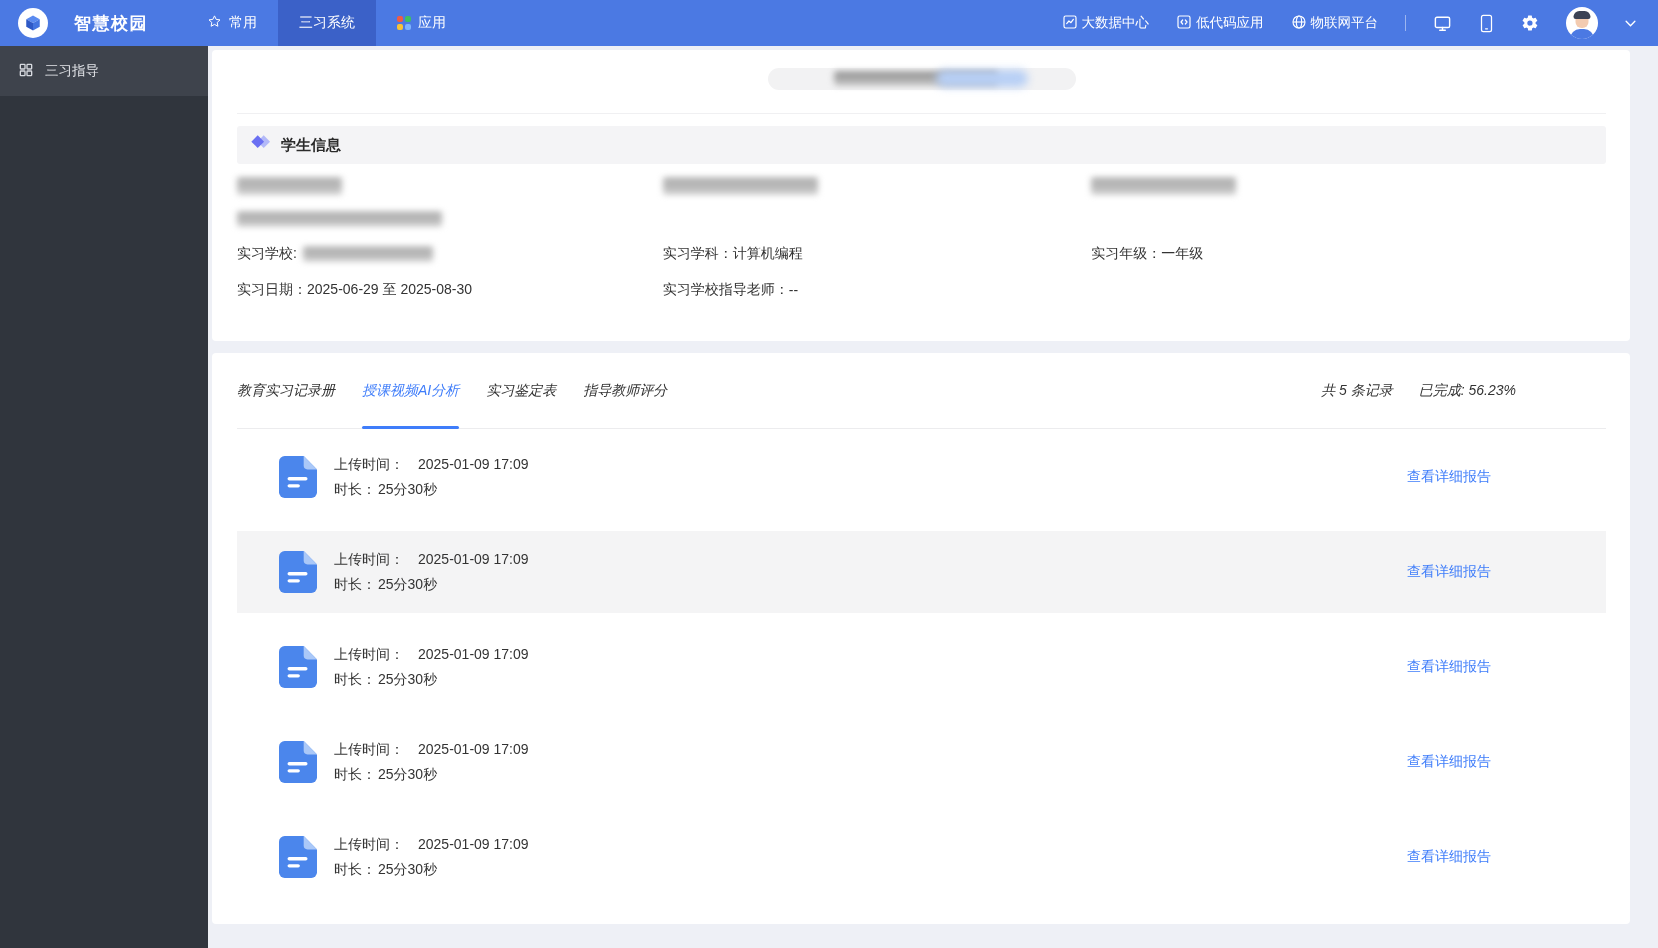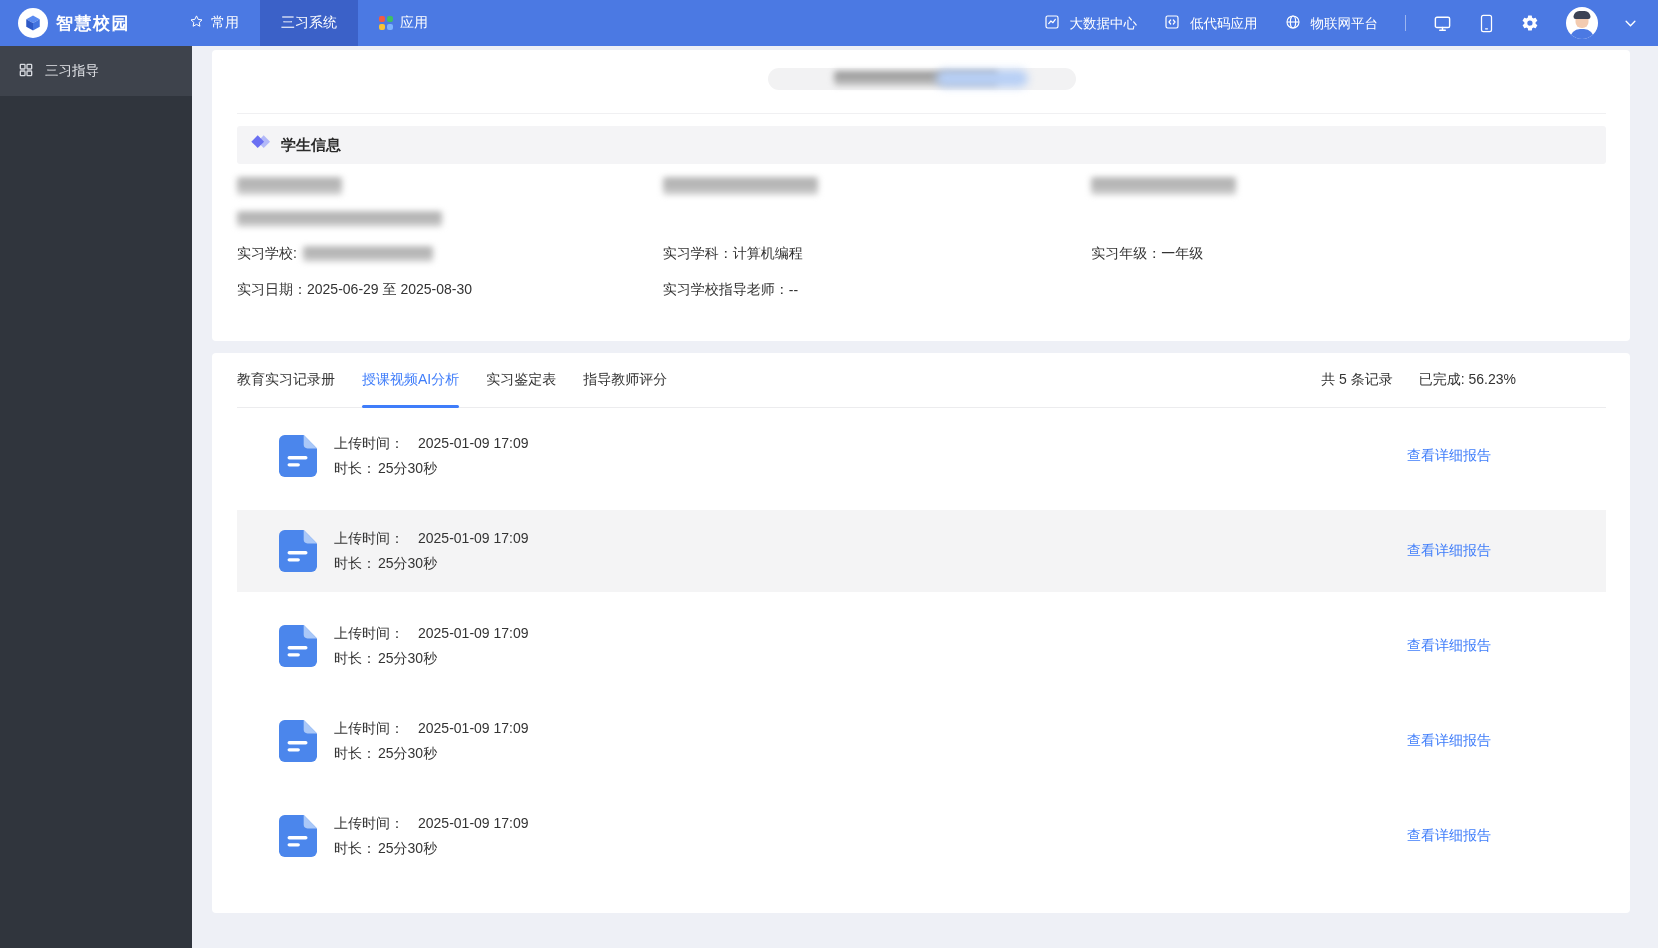--- a/index.html
+++ b/index.html
@@ -3,43 +3,43 @@
 <meta charset="utf-8">
 <style>
   * { margin:0; padding:0; box-sizing:border-box; }
   html,body { width:1658px; height:948px; overflow:hidden;
     font-family:"Liberation Sans","DejaVu Sans",sans-serif;
     background:#eef0f6; color:#333; }
 
   
   .topbar { position:fixed; top:0; left:0; right:0; height:46px; background:#4b79e3;
     display:flex; align-items:center; color:#fff; z-index:10; }
-  .brand { display:flex; align-items:center; gap:8px; padding:0 22px 0 18px; }
+  .brand { display:flex; align-items:center; gap:26px; padding:0 22px 0 18px; }
   .logo-circle { width:30px; height:30px; border-radius:50%; background:#fff;
     display:flex; align-items:center; justify-content:center; }
   .brand-name { font-size:17px; font-weight:bold; letter-spacing:1.5px; }
   .nav { display:flex; align-items:stretch; height:46px; margin-left:16px; }
   .nav-item { display:flex; align-items:center; gap:7px; padding:0 21px; font-size:14px; cursor:pointer; }
   .nav-item.active { background:#3b61c8;font-family:Liberation Mono, monospace; }
   .apps-dots { display:grid; grid-template-columns:6px 6px; grid-gap:2px; }
   .apps-dots i { width:6px; height:6px; border-radius:2px; display:block; }
   .apps-dots i:nth-child(1){background:#f05b45;} .apps-dots i:nth-child(2){background:#3fbf62;}
   .apps-dots i:nth-child(3){background:#f7c437;} .apps-dots i:nth-child(4){background:#7db3ff;}
   .top-spacer { flex:1; }
   .top-right { display:flex; align-items:center; gap:27px; padding-right:22px; font-size:13.5px; }
-  .tr-item { display:flex; align-items:flex-end; gap:10px; cursor:pointer; white-space:nowrap; }
+  .tr-item { display:flex; align-items:center; gap:4px; cursor:pointer; white-space:nowrap; }
   .v-divider { width:1px; height:16px; background:rgba(255,255,255,.45); }
   .icon-btn { display:flex; align-items:center; cursor:pointer; }
   .avatar { width:32px; height:32px; border-radius:50%; background:#fff; position:relative; overflow:hidden; cursor:pointer; }
   .avatar .face { position:absolute; top:6px; left:50%; transform:translateX(-50%); width:13px; height:15px; background:#f3cbb0; border-radius:6px; }
   .avatar .hair { position:absolute; top:4px; left:50%; transform:translateX(-50%); width:17px; height:8px; background:#3b4254; border-radius:8px 8px 3px 3px; }
   .avatar .bodyshape { position:absolute; bottom:-4px; left:50%; transform:translateX(-50%); width:24px; height:14px; background:#4b79e3; border-radius:10px 10px 0 0; }
 
   
-  .sidebar { position:fixed; top:46px; left:0; bottom:0; width:192px; background:#30353d; z-index:5; }
+  .sidebar { position:fixed; top:46px; left:0; bottom:0; width:208px; background:#30353d; z-index:5; }
   .side-item { height:50px; display:flex; align-items:center; gap:11px; padding:0 18px;
     color:#e3e5e9; font-size:13.5px; background:#3e434c; cursor:pointer; }
 
   
   .main { margin-left:192px; }
   .breadcrumb { height:50px; display:flex; align-items:center; padding-left:22px; font-size:14px; }
   .crumb { display:flex; align-items:center; }
   .crumb-label { color:#333; font-weight:500; text-decoration:none; }
   .crumb.link .crumb-label { color:#4678e0; font-weight:normal; cursor:pointer; }
   .crumb .sep { color:#9aa0ab; margin:0 10px; }
@@ -72,21 +72,21 @@
   .r-a{width:105px;} .r-b{width:155px;} .r-c{width:145px;} .r-d{width:205px;height:14px;}
 
   .fields-grid { display:grid; grid-template-columns:31.1% 31.3% 1fr; row-gap:18px; margin-top:19px; font-size:14px; }
   .field { display:flex; align-items:center; white-space:nowrap; }
   .f-label, .f-value { color:#333; }
   .field .f-redact { display:none; }
   .field.blurred .f-redact { display:inline-block; width:130px; height:14px; margin-left:6px; }
 
   
   .card2 { margin-top:12px; padding:0 24px 20px 25px; min-height:560px; }
-  .tabs-row { display:flex; align-items:center; height:55px; border-bottom:1px solid #ececee; }
+  .tabs-row { display:flex; align-items:center; height:76px; border-bottom:1px solid #ececee;font-style:italic; }
   .tab { position:relative; height:100%; display:flex; align-items:center; margin-right:27px;
     font-size:14px; color:#333; cursor:pointer; }
   .tab .underline { display:none; }
   .tab.active { color:#3f7dfa; }
   .tab.active .underline { display:block; position:absolute; bottom:-1px; left:0; right:0; height:3px;
     background:#3f7dfa; border-radius:2px; }
   .tabs-stats { margin-left:auto; display:flex; gap:26px; font-size:14px; color:#333; padding-right:90px; }
 
   .record-row { height:95px; display:flex; align-items:center; padding:0 115px 0 42px; }
   .record-row.highlighted { background:linear-gradient(#f4f4f5,#f4f4f5) 50% 50%/100% 82px no-repeat; }

